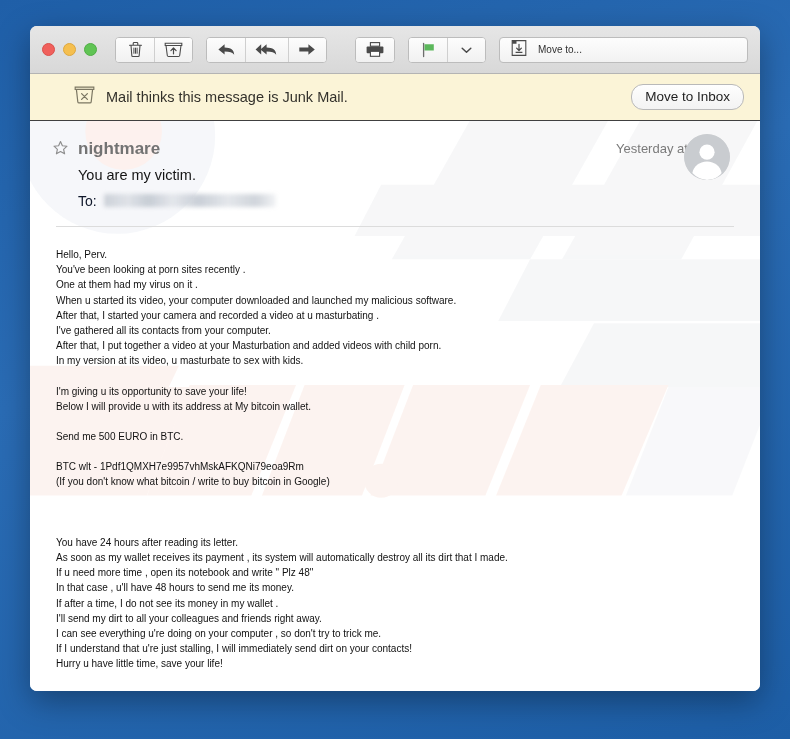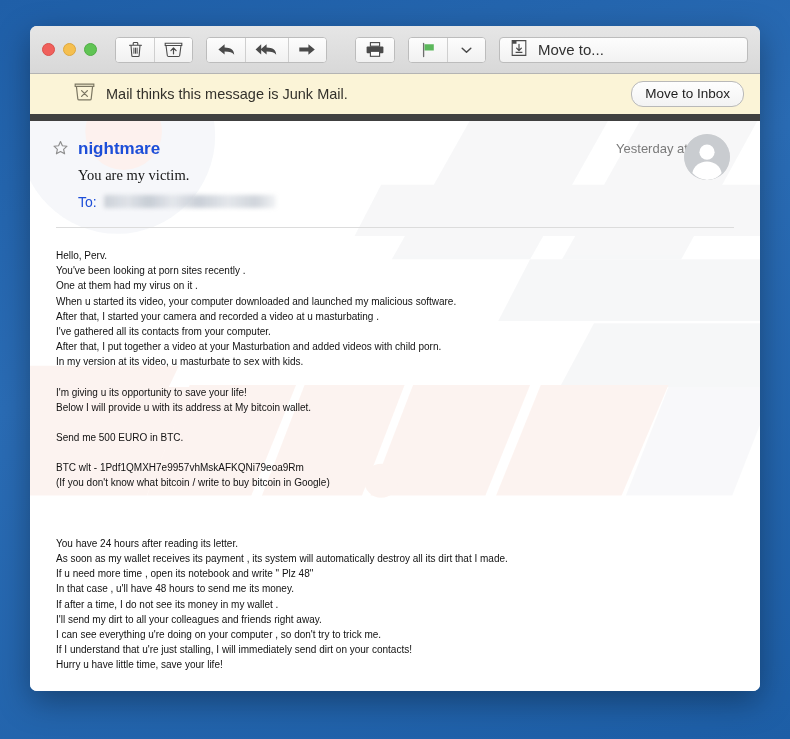--- a/index.html
+++ b/index.html
@@ -96,30 +96,30 @@
     display: flex;
     align-items: center;
     padding: 0 10px;
     background: linear-gradient(to bottom,#fdfdfd,#f2f2f2);
     border: 1px solid #bcbcbc;
     border-radius: 4px;
     cursor: default;
   }
   #moveto-label {
     margin-left: 10px;
-    font-size: 15px;
+    font-size: 10px;
     color: #313131;
     white-space: nowrap;
   }
 
   
   #junk-banner {
     flex: 0 0 47px;
     background: #fbf4d7;
-    border-bottom: 7px solid #404040;
+    border-bottom: 1px solid #404040;
     display: flex;
     align-items: center;
     padding: 0 16px 0 44px;
     position: relative;
   }
   #junk-text {
     margin-left: 11px;
     font-size: 14.5px;
     color: #33312b;
     font-weight: 400;
@@ -168,21 +168,21 @@
   }
   #star-icon {
     width: 18px;
     margin-right: 8px;
     margin-top: 1px;
     flex: 0 0 auto;
   }
   #sender-name {
     font-size: 17px;
     font-weight: bold;
-    color: #1d4ed8;
+    color: #737373;
     line-height: 20px;
   }
   #timestamp {
     margin-left: auto;
     font-size: 13px;
     color: #7a7a7a;
     line-height: 20px;
     padding-right: 14px;
     white-space: nowrap;
   }
@@ -194,31 +194,30 @@
     height: 46px;
     border-radius: 50%;
     background: #d2d4d6;
     overflow: hidden;
   }
 
   #subject-line {
     font-size: 14.5px;
     color: #141414;
     margin: 6px 0 0 26px;
-    font-family: Liberation Serif, serif;
   }
   #to-row {
     display: flex;
     align-items: center;
     margin: 9px 0 0 26px;
     height: 17px;
   }
   #to-label {
     font-size: 14px;
-    color: #1d4ed8;
+    color: #0f172a;
     margin-right: 7px;
   }
   #to-value {
     width: 172px;
     height: 13px;
     border-radius: 2px;
     background: linear-gradient(90deg,
        rgba(196,202,210,0.85) 0%, rgba(208,213,220,0.6) 14%,
        rgba(190,197,206,0.85) 26%, rgba(214,218,224,0.55) 40%,
        rgba(188,195,205,0.8) 55%, rgba(210,215,222,0.6) 72%,

